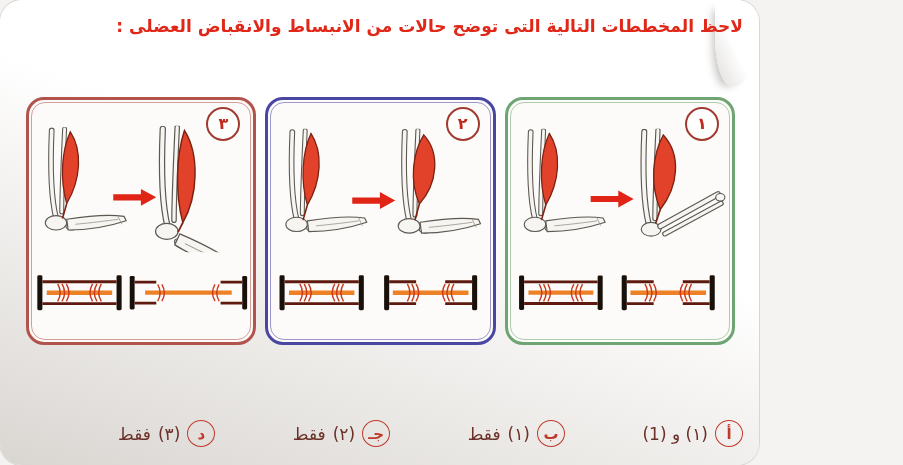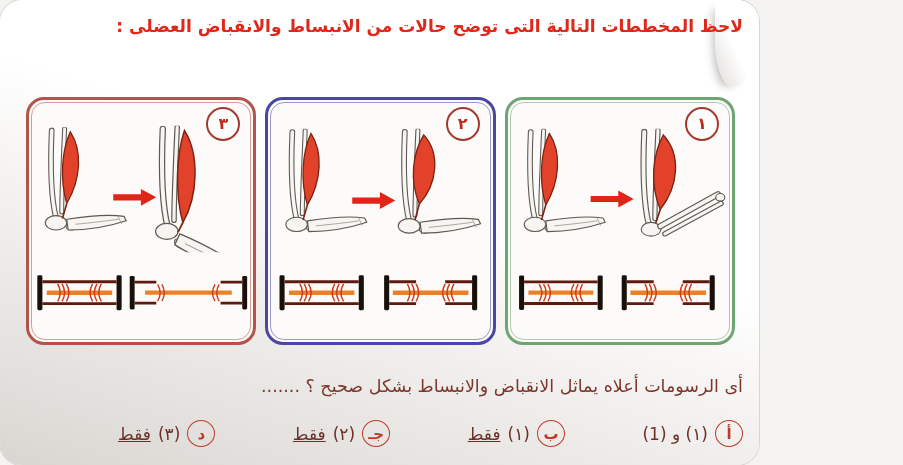--- a/index.html
+++ b/index.html
@@ -21,21 +21,21 @@
        border-radius:50%;color:#c2291d;font-weight:bold;font-size:16px;line-height:30px;
        text-align:center;background:rgba(255,255,255,.65);}
   .question{position:absolute;top:376px;right:16px;direction:rtl;font-size:17.5px;
             color:var(--question,#7c362c);}
   .options{position:absolute;top:420px;right:16px;left:118px;direction:rtl;display:flex;
            justify-content:space-between;align-items:center;}
   .opt{display:flex;align-items:center;gap:7px;font-size:17px;color:var(--option-text,#6b3129);cursor:pointer;}
   .circ{display:inline-flex;align-items:center;justify-content:center;width:26px;height:25px;
         border:1.6px solid var(--option-circle,#c0392b);border-radius:50%;
         color:var(--option-circle,#c0392b);font-weight:bold;font-size:15px;}
-  .u{text-decoration:underline;}
+  .u{}
   
   .boneO{fill:none;stroke:#5d5952;stroke-width:8;stroke-linecap:round}
   .boneI{fill:none;stroke:#f7f5f1;stroke-width:5;stroke-linecap:round}
   .boneO2{fill:none;stroke:#5d5952;stroke-width:7;stroke-linecap:round}
   .boneI2{fill:none;stroke:#f7f5f1;stroke-width:4;stroke-linecap:round}
   .jnt{fill:#f7f5f1;stroke:#5d5952;stroke-width:1.5}
   .foot{fill:#f7f5f1;stroke:#5d5952;stroke-width:1.6;stroke-linejoin:round}
   .fln{stroke:#97928a;stroke-width:1.1;fill:none}
   .mus{fill:var(--muscle,#e2412a);stroke:#7d2212;stroke-width:1.8}
   .tnd{stroke:#7d2212;stroke-width:2.2;fill:none}
@@ -195,21 +195,20 @@
         <use href="#arrow" x="102" y="80" width="56" height="23"></use>
         <use href="#limbC" x="146" y="4" width="126" height="150"></use>
         <use href="#sarc1" x="12" y="184" width="108" height="49"></use>
         <use href="#sarc2" x="138" y="184" width="124" height="49"></use>
       </svg>
       <div class="num">١</div>
     </figure>
 
   </div>
 
-  <div class="question">أى الرسومات أعلاه يماثل الانقباض والانبساط بشكل صحيح ؟ .......</div>
 
   <div class="options">
     <div class="opt">
       <span class="circ">أ</span>
       <span>(١) و (1)</span>
     </div>
     <div class="opt">
       <span class="circ">ب</span>
       <span>(١)</span>
       <span class="u">فقط</span>

